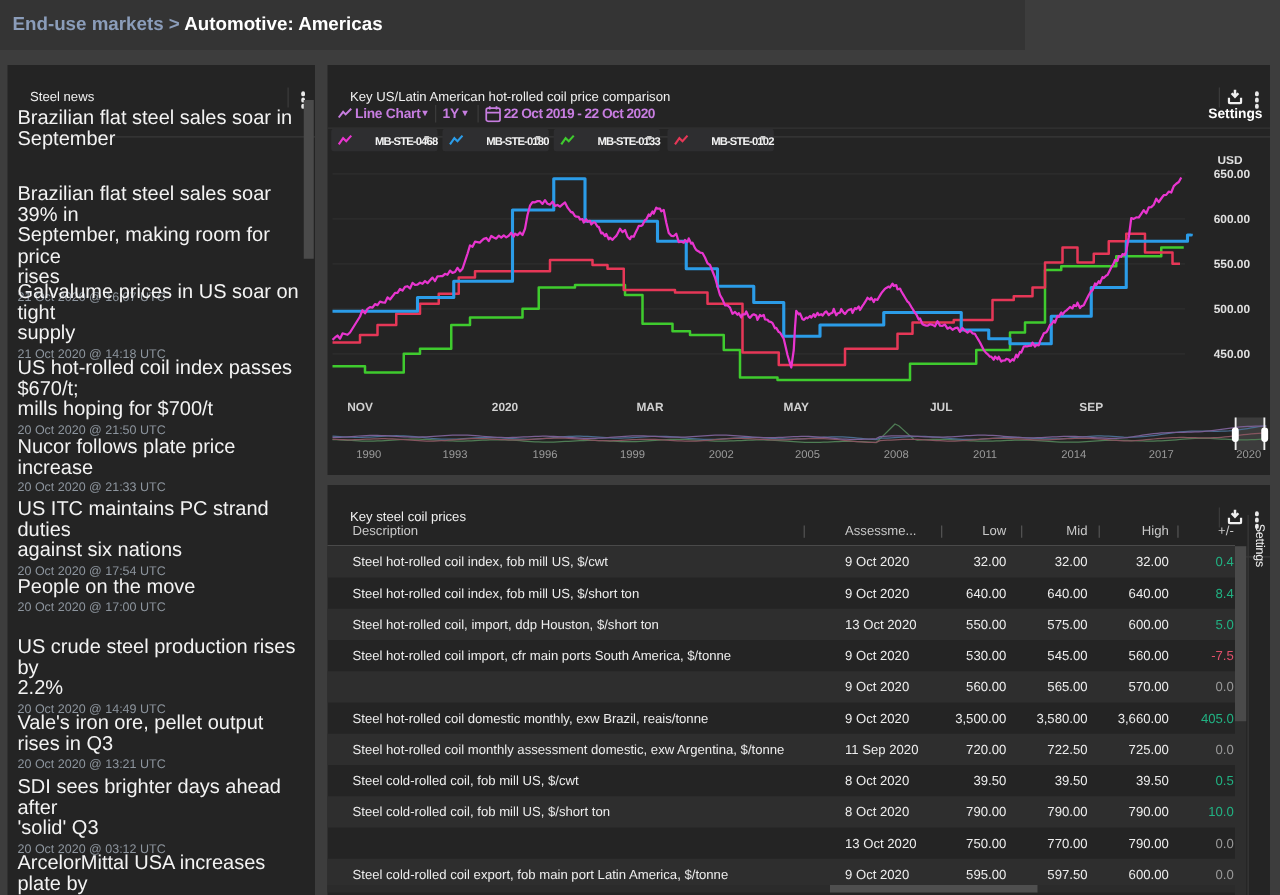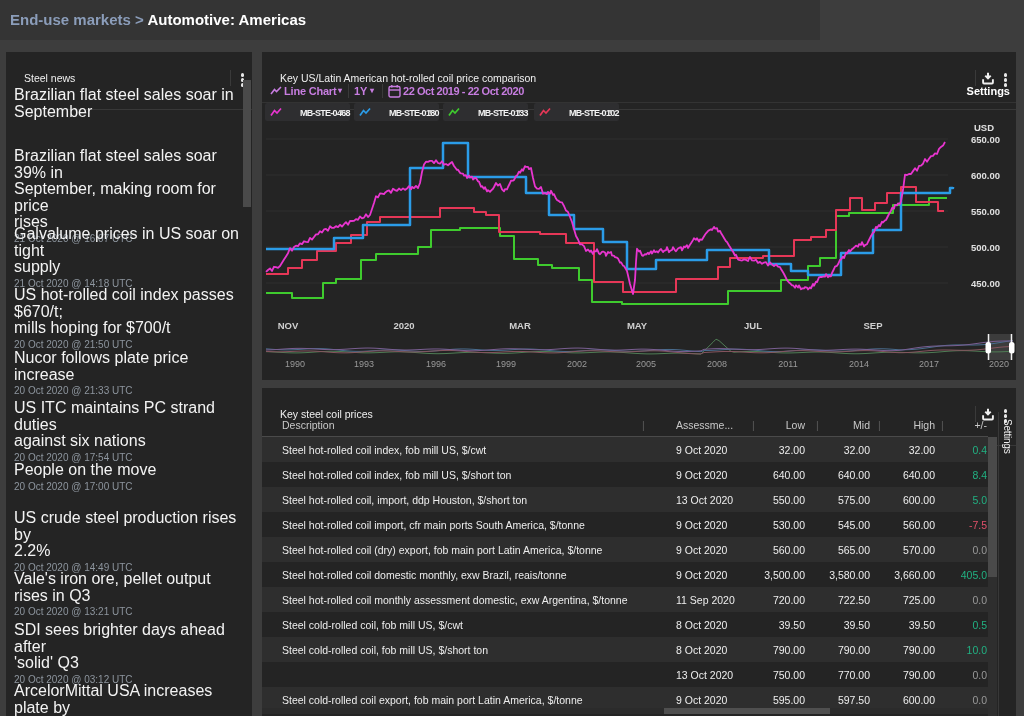--- a/index.html
+++ b/index.html
@@ -285,21 +285,20 @@
       </div>
       <div class="trow" style="top:124px;">
   <span class="c-desc">Steel hot-rolled coil import, cfr main ports South America, $/tonne</span>
         <span class="c-date">9 Oct 2020</span>
   <span class="num c-low">530.00</span>
         <span class="num c-mid">545.00</span>
   <span class="num c-high">560.00</span>
         <span class="num c-chg neg">-7.5</span>
       </div>
       <div class="trow alt" style="top:149px;">
-  <span class="c-desc">Steel hot-rolled coil (dry) export, fob main port Latin America, $/tonne</span>
         <span class="c-date">9 Oct 2020</span>
   <span class="num c-low">560.00</span>
         <span class="num c-mid">565.00</span>
   <span class="num c-high">570.00</span>
         <span class="num c-chg zer">0.0</span>
       </div>
       <div class="trow" style="top:174px;">
   <span class="c-desc">Steel hot-rolled coil domestic monthly, exw Brazil, reais/tonne</span>
         <span class="c-date">9 Oct 2020</span>
   <span class="num c-low">3,500.00</span>

